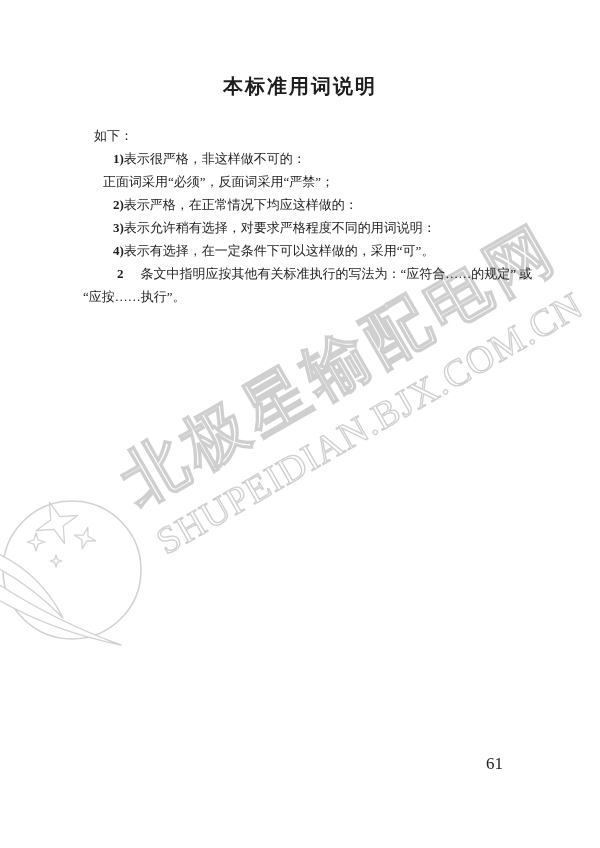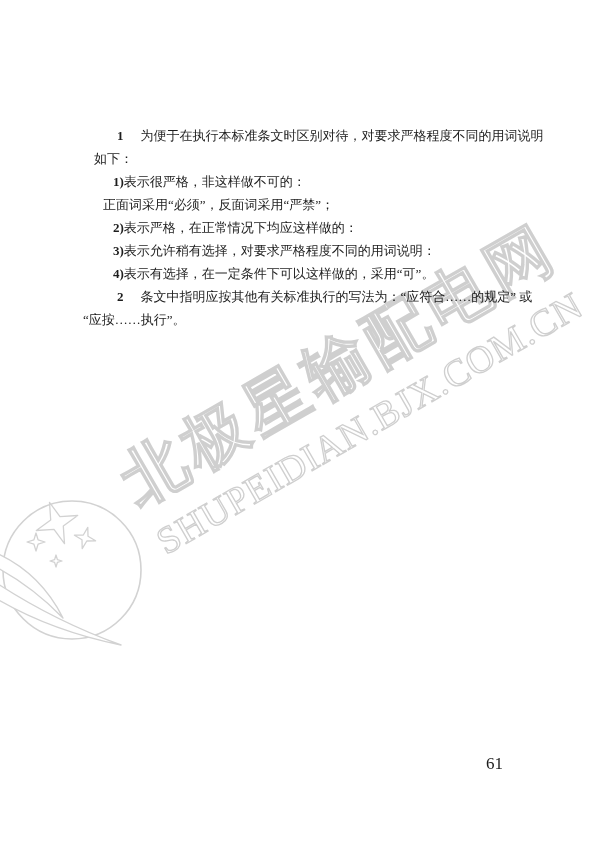--- a/index.html
+++ b/index.html
@@ -77,24 +77,24 @@
         <path d="M87.8,33.4 L88,42.2 L95.6,46.8 L86.8,47 L82.2,54.6 L82,45.8 L74.4,41.2 L83.3,41 Z"></path>
         <path d="M56,61 L57.4,65.6 L62,67 L57.4,68.4 L56,73 L54.6,68.4 L50,67 L54.6,65.6 Z"></path>
       </g>
     </svg>
     <div class="wm-text">
       <div class="wm-cn">北极星输配电网</div>
       <div class="wm-en">SHUPEIDIAN.BJX.COM.CN</div>
     </div>
   </div>
 
+  <h1 class="title">本标准用词说明</h1>
 
   <div class="body-text">
 
-    <div class="ln l-para"><span class="num">1</span><span>为便于在执行本标准条文时区别对待，对要求严格程度不同的用词说明</span></div>
 
     <div class="ln l-cont">如下：</div>
 
     <div class="ln l-item"><span class="marker">1)</span><span>表示很严格，非这样做不可的：</span></div>
     <div class="ln l-sub">正面词采用“必须”，反面词采用“严禁”；</div>
 
     <div class="ln l-item"><span class="marker">2)</span><span>表示严格，在正常情况下均应这样做的：</span></div>
 
     <div class="ln l-item"><span class="marker">3)</span><span>表示允许稍有选择，对要求严格程度不同的用词说明：</span></div>
 

